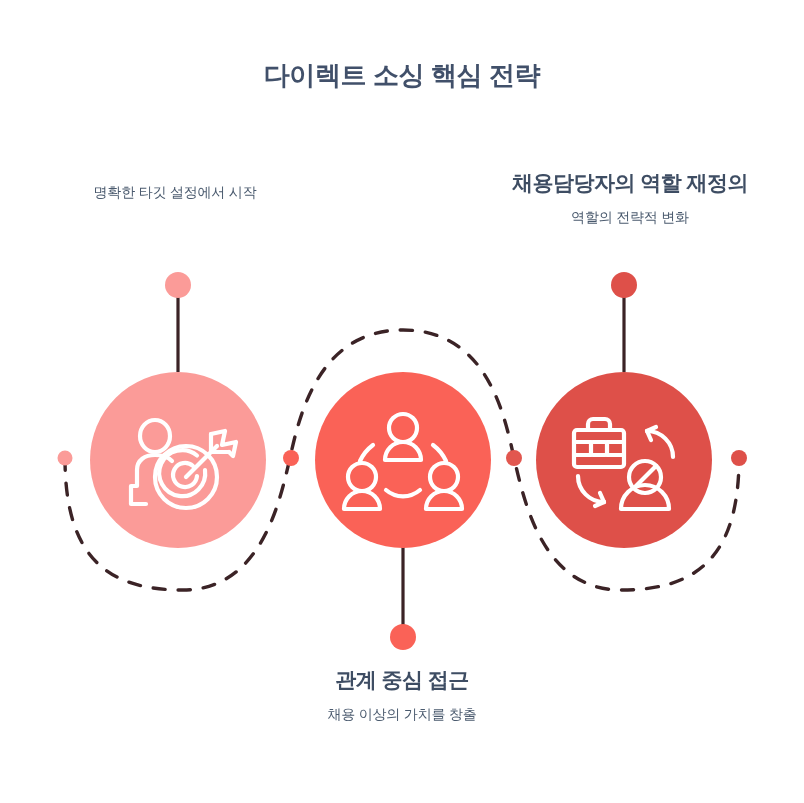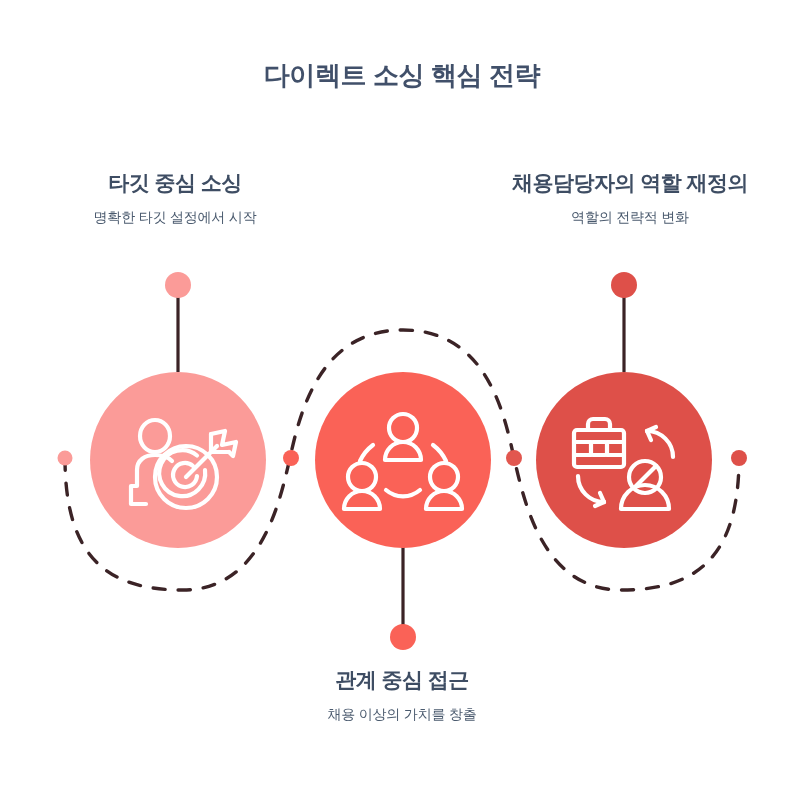--- a/index.html
+++ b/index.html
@@ -134,21 +134,20 @@
 
       <circle cx="645" cy="477" r="16"></circle>
       <line x1="634" y1="488" x2="656" y2="466"></line>
 
       <path d="M 621,509 A 24,24 0 0 1 669,509 Z"></path>
     </g>
 
   </svg>
 
   <div class="node-label" id="label-1">
-    <div class="heading">타깃 중심 소싱</div>
     <div class="sub">명확한 타깃 설정에서 시작</div>
   </div>
 
   <div class="node-label" id="label-2">
     <div class="heading">관계 중심 접근</div>
     <div class="sub">채용 이상의 가치를 창출</div>
   </div>
 
   <div class="node-label" id="label-3">
     <div class="heading">채용담당자의 역할 재정의</div>

